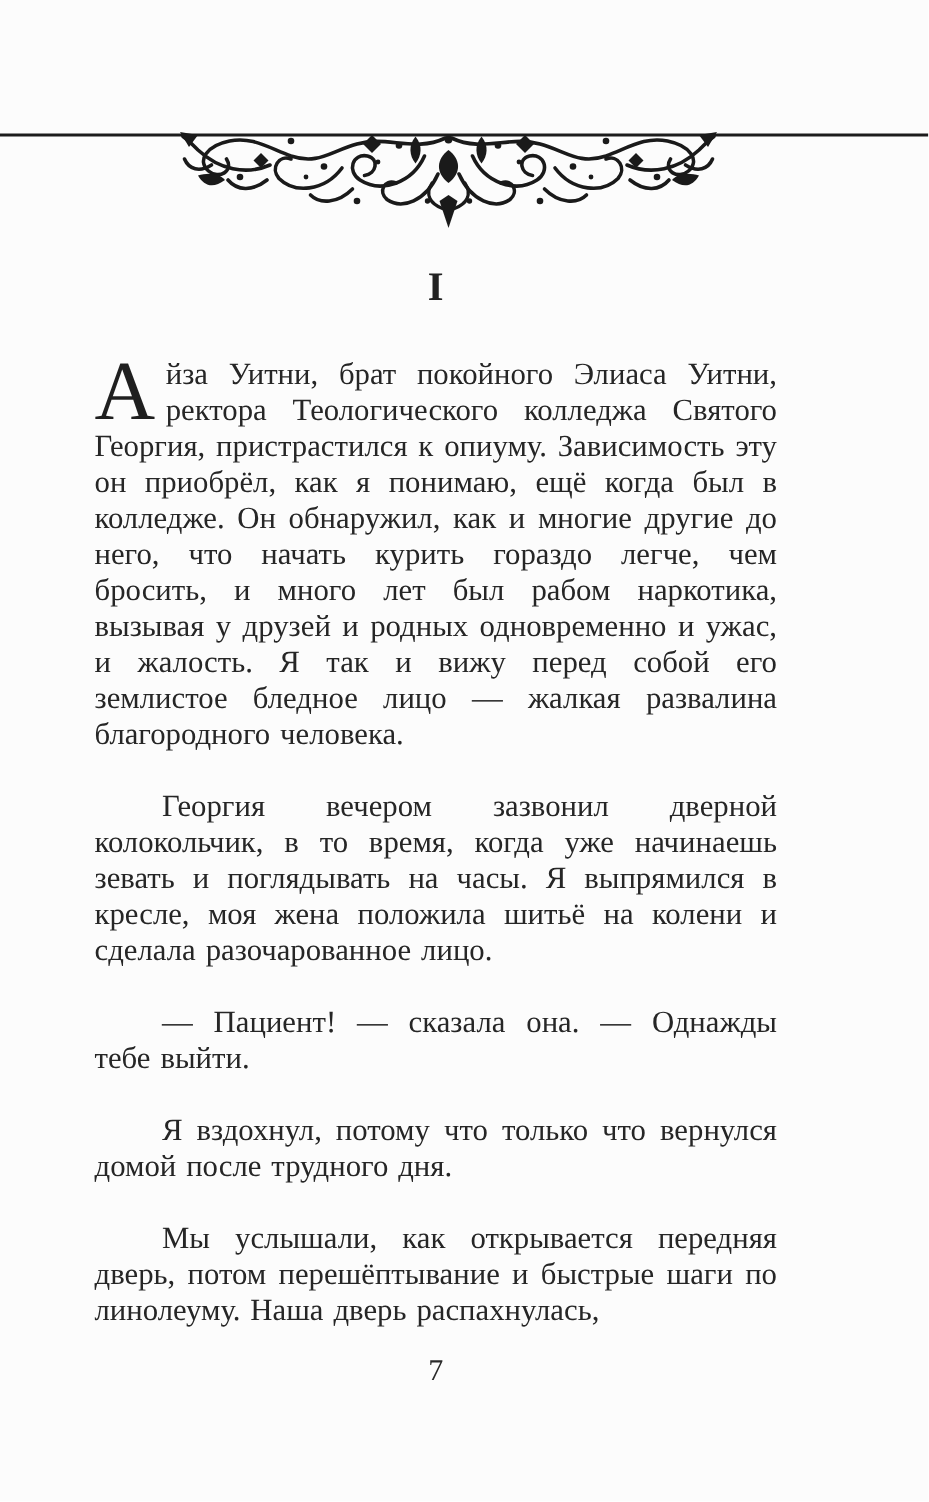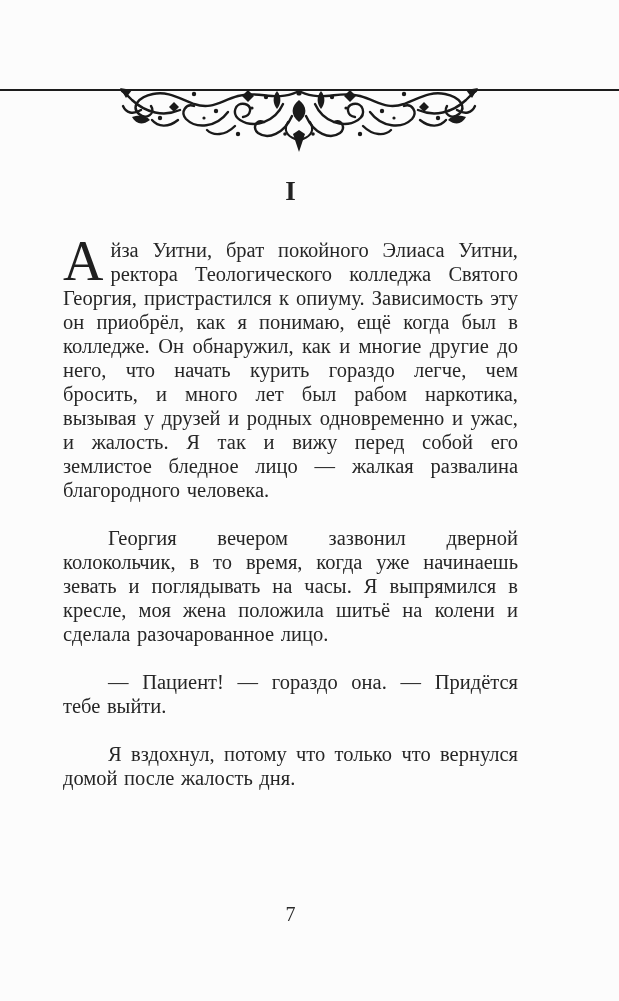--- a/index.html
+++ b/index.html
@@ -126,19 +126,20 @@
       <path d="M168,34 C163,42 167,48 175,51"></path>
       <path d="M190,34 C195,42 191,48 183,51"></path>
     </g>
   </svg>
 
   <div class="chapter">I</div>
 
   <div class="text-block">
     <p class="first"><span class="dropcap">А</span><span>йза Уитни, брат покойного Элиаса Уитни, ректора Теологического колледжа Святого Георгия, пристрастился к опиуму. Зависимость эту он приобрёл, как я понимаю, ещё когда был в колледже. Он обнаружил, как и многие другие до него, что начать курить гораздо легче, чем бросить, и много лет был рабом наркотика, вызывая у друзей и родных одновременно и ужас, и жалость. Я так и вижу перед собой его землистое бледное лицо — жалкая развалина благородного человека.</span></p>
     <p>Георгия вечером зазвонил дверной колокольчик, в то время, когда уже начинаешь зевать и поглядывать на часы. Я выпрямился в кресле, моя жена положила шитьё на колени и сделала разочарованное лицо.</p>
-    <p>— Пациент! — гораздо она. — Придётся тебе выйти.</p>
-    <p>Я вздохнул, потому что только что вернулся домой после жалость дня.</p>
+    <p>— Пациент! — сказала она. — Однажды тебе выйти.</p>
+    <p>Я вздохнул, потому что только что вернулся домой после трудного дня.</p>
+    <p>Мы услышали, как открывается передняя дверь, потом перешёптывание и быстрые шаги по линолеуму. Наша дверь распахнулась,</p>
   </div>
 
   <div class="page-number">7</div>
 
 </div>
 
 </body></html>

